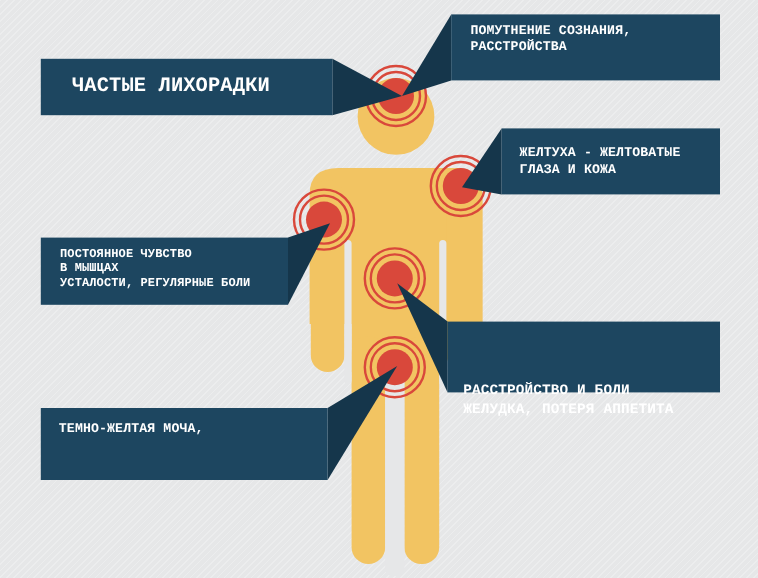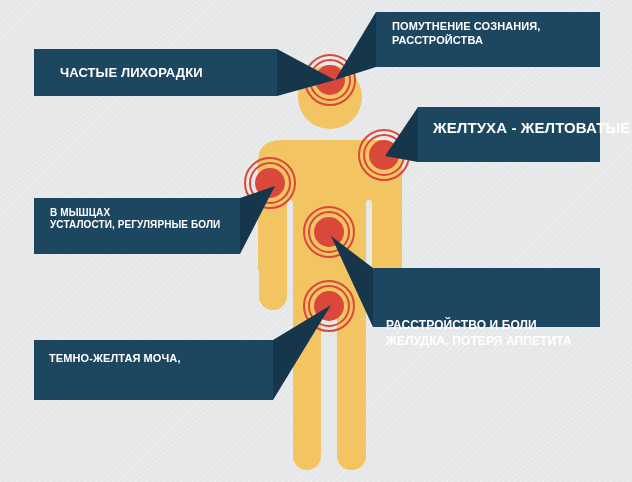--- a/index.html
+++ b/index.html
@@ -5,21 +5,21 @@
   html, body { margin:0; padding:0; }
   body {
     width:632px; height:482px; overflow:hidden; position:relative;
     background:#e6e7e8;
     background-image: repeating-linear-gradient(135deg, rgba(255,255,255,0.25) 0 1px, transparent 1px 4px);
     font-family: "Liberation Sans", sans-serif;
   }
   svg.art { position:absolute; left:0; top:0; }
   .label {
     position:absolute; color:#ffffff; font-weight:bold; text-transform:uppercase;
-    font-family: Liberation Sans, sans-serif; line-height:14px; font-size:11.5px;
+    font-family: Liberation Mono, monospace; line-height:14px; font-size:11.5px;
     letter-spacing:0.1px;
   }
   .label .line { display:block; white-space:nowrap; }
 </style>
 </head>
 <body>
 
 <svg class="art" width="632" height="482" viewBox="0 0 632 482">
 
   <g fill="#f2c462">
@@ -90,34 +90,36 @@
   <g>
     <polygon points="373,268 331,236 373,327" fill="#15364b"></polygon>
     <rect x="373" y="268" width="227" height="59" fill="#1d4660"></rect>
   </g>
   <g>
     <polygon points="273,340 331,305 273,400" fill="#15364b"></polygon>
     <rect x="34" y="340" width="239" height="60" fill="#1d4660"></rect>
   </g>
 </svg>
 
-<div class="label" style="left:60px; top:66px; font-size:13px;">
+<div class="label" style="left:60px; top:66px; font-size:17px;">
   <span class="line">Частые лихорадки</span>
 </div>
 
 <div class="label" style="left:392px; top:19px; font-size:11px; line-height:14px;">
   <span class="line">Помутнение сознания,</span>
   <span class="line">расстройства</span>
 </div>
 
-<div class="label" style="left:433px; top:121px; font-size:15px; line-height:14px;">
+<div class="label" style="left:433px; top:121px; font-size:11px; line-height:14px;">
   <span class="line">Желтуха - желтоватые</span>
+  <span class="line">глаза и кожа</span>
 </div>
 
 <div class="label" style="left:50px; top:207px; font-size:10px; line-height:12px;">
+  <span class="line">Постоянное чувство</span>
   <span class="line">в мышцах</span>
   <span class="line">усталости, регулярные боли</span>
 </div>
 
 <div class="label" style="left:386px; top:281px; font-size:12px; line-height:16px;margin-top:36px;">
   <span class="line">Расстройство и боли</span>
   <span class="line">желудка, потеря аппетита</span>
 </div>
 
 <div class="label" style="left:49px; top:351px; font-size:11px; line-height:14px;text-align:right;">

